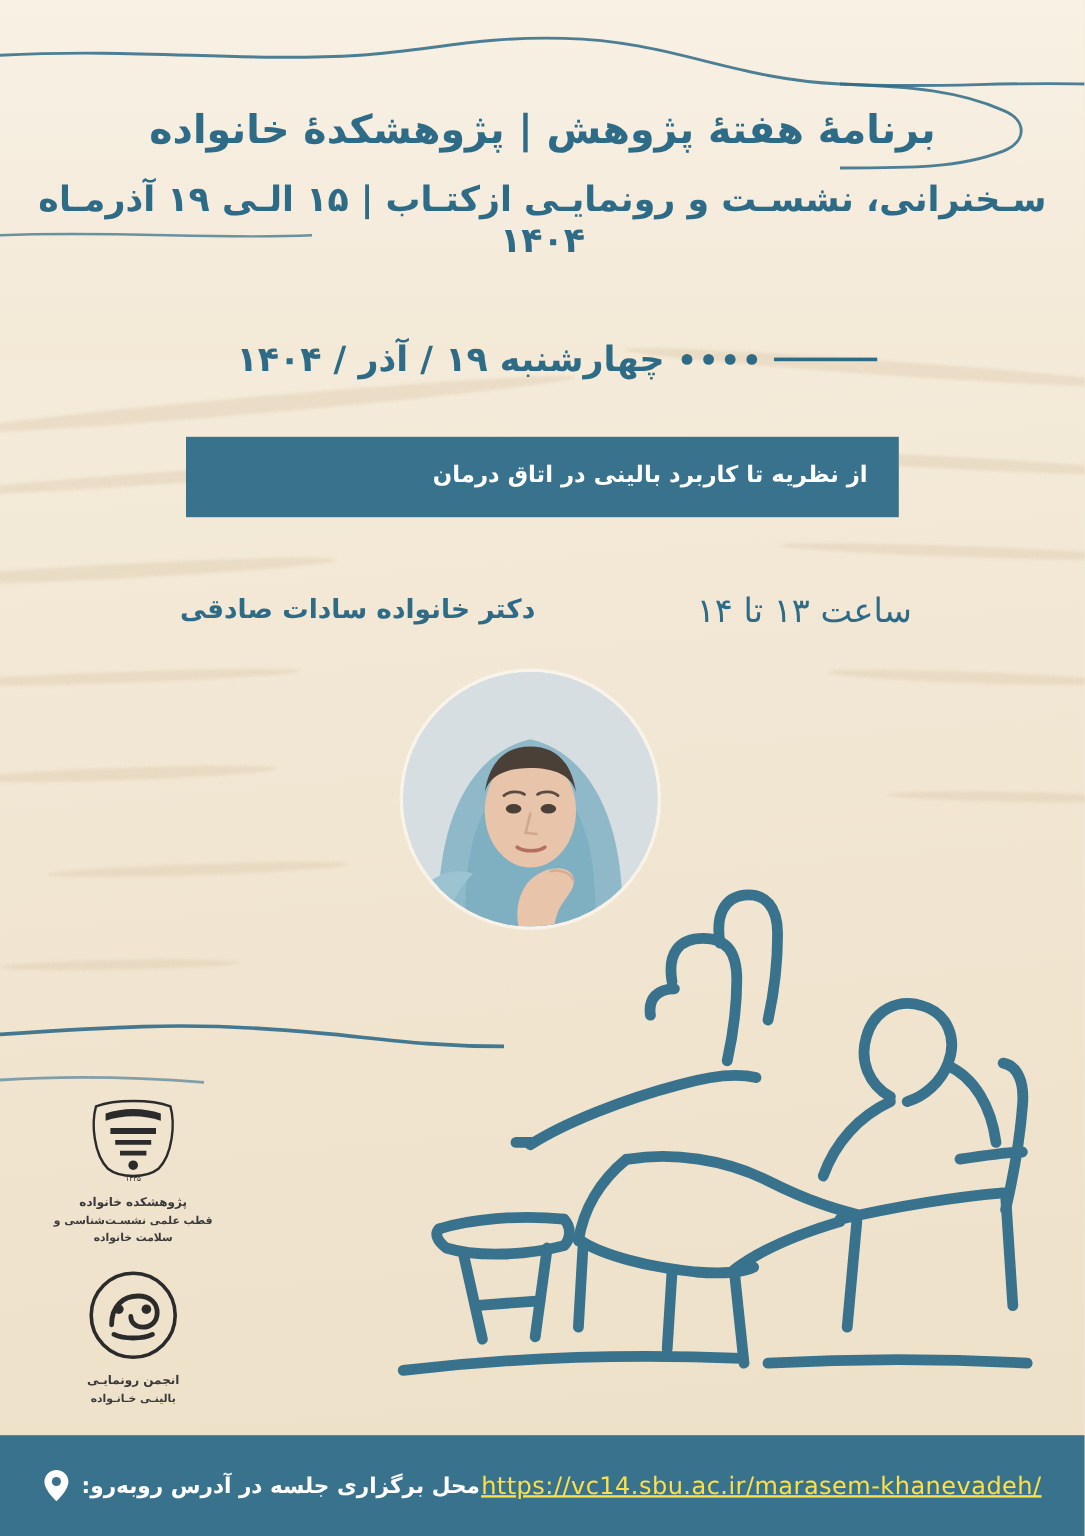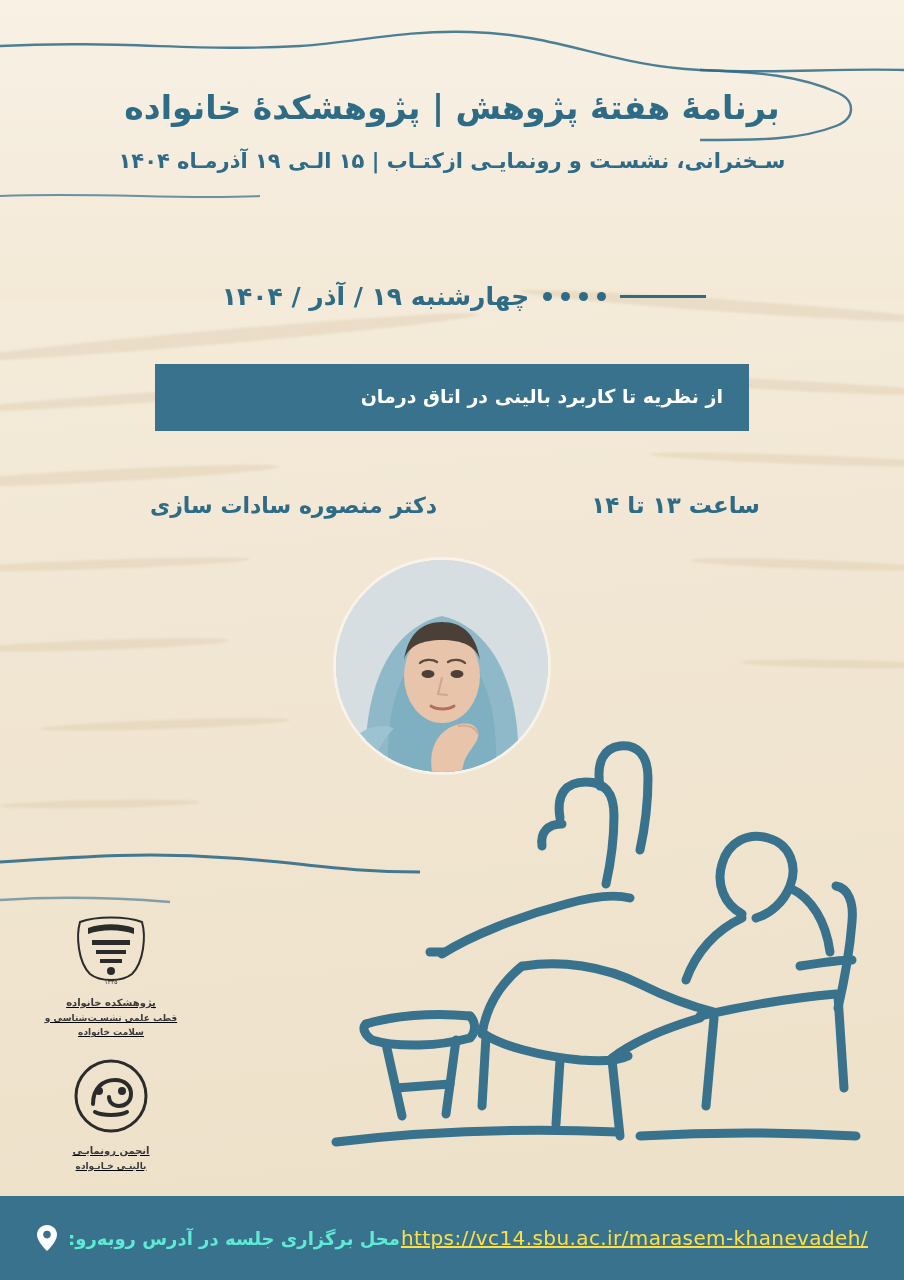--- a/index.html
+++ b/index.html
@@ -57,39 +57,39 @@
     font-family: "DejaVu Sans", sans-serif;
     font-size: 33px;
     font-weight: bold;
     color: #2e6b86;
     letter-spacing: 0px;
     direction: rtl;
     line-height: 1.35;
   }
   .title-sub {
     margin-top: 18px;
-    font-size: 21px;
+    font-size: 29px;
     font-weight: bold;
     color: #2e6b86;
     direction: rtl;
   }
   
   .date-row {
     position: absolute;
     top: 282px;
     left: 0; right: 0;
     display: flex;
     flex-direction: row-reverse;
     align-items: center;
     justify-content: center;
     gap: 14px;
     direction: rtl;
   }
   .date-text {
-    font-size: 25px;
+    font-size: 29px;
     font-weight: bold;
     color: #2e6b86;
     white-space: nowrap;
     margin-left: 24px;
   }
   .dots {
     display: flex;
     gap: 9px;
     align-items: center;
   }
@@ -139,22 +139,22 @@
     justify-content: space-between;
     align-items: center;
     direction: rtl;
   }
   .speaker-name {
     font-size: 22px;
     font-weight: bold;
     color: #2e6b86;
   }
   .speaker-time {
-    font-size: 23px;
-    font-weight: bold;
+    font-size: 28px;
+    font-weight: normal;
     color: #2e6b86;
   }
   
   .portrait {
     position: absolute;
     top: 560px;
     left: 336px;
     width: 212px;
     height: 212px;
     border-radius: 50%;
@@ -174,21 +174,21 @@
   }
   
   .logos {
     position: absolute;
     left: 36px;
     top: 912px;
     width: 150px;
     text-align: center;
     direction: rtl;
   }
-  .logo-block { margin-bottom: 18px; text-decoration: underline; }
+  .logo-block { margin-bottom: 18px; }
   .logo-caption {
     color: #3a3a3a;
     font-size: 9px;
     line-height: 1.6;
     margin-top: 5px;
     font-weight: bold;
   }
   .logo-caption .lc-main { font-size: 10px; }
   
   .footer {
@@ -205,21 +205,21 @@
     box-sizing: border-box;
     direction: rtl;
   }
   .footer-right {
     display: flex;
     flex-direction: row-reverse;
     align-items: center;
     gap: 10px;
   }
   .footer-label {
-    color: #5eead4;
+    color: #ffffff;
     font-size: 18px;
     font-weight: bold;
   }
   .pin-icon svg { display: block; }
   .footer-url {
     color: #fde047;
     font-size: 20px;
     direction: ltr;
     letter-spacing: 0.4px;
   }
@@ -269,21 +269,21 @@
         <i></i>
     </div>
     <div class="rule"></div>
   </div>
 
   <div class="talk-band">
     <div class="talk-subtitle">از نظریه تا کاربرد بالینی در اتاق درمان</div>
   </div>
 
   <div class="speaker-row">
-    <div class="speaker-name">دکتر منصوره سادات سازی</div>
+    <div class="speaker-name">دکتر خانواده سادات صادقی</div>
     <div class="speaker-time">ساعت ۱۳ تا ۱۴</div>
   </div>
 
   <div class="portrait">
     <svg width="212" height="212" viewBox="0 0 212 212">
       <rect width="212" height="212" fill="#d6dee2"></rect>
 
       <path d="M30,212 C26,140 48,70 106,56 C164,70 186,140 182,212 Z" fill="#8fb9c9"></path>
       <path d="M52,212 C50,150 62,96 106,84 C150,96 162,150 160,212 Z" fill="#7fb0c2"></path>
 

